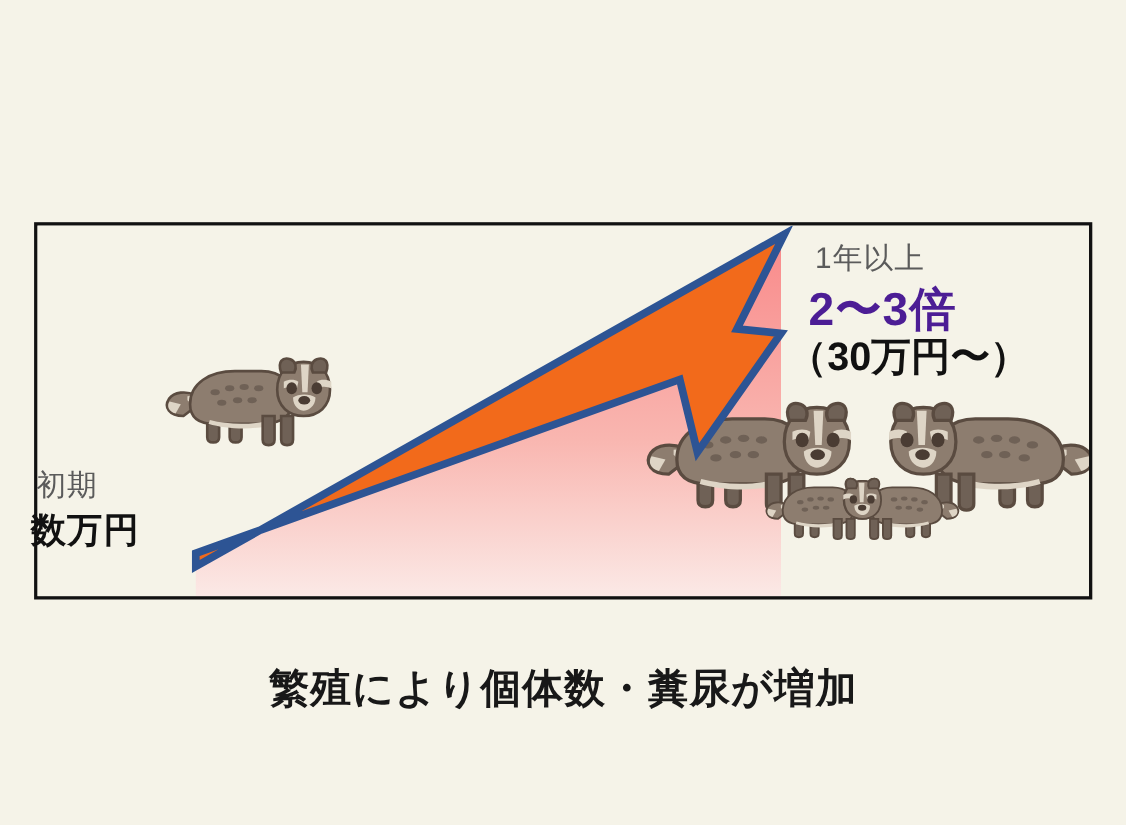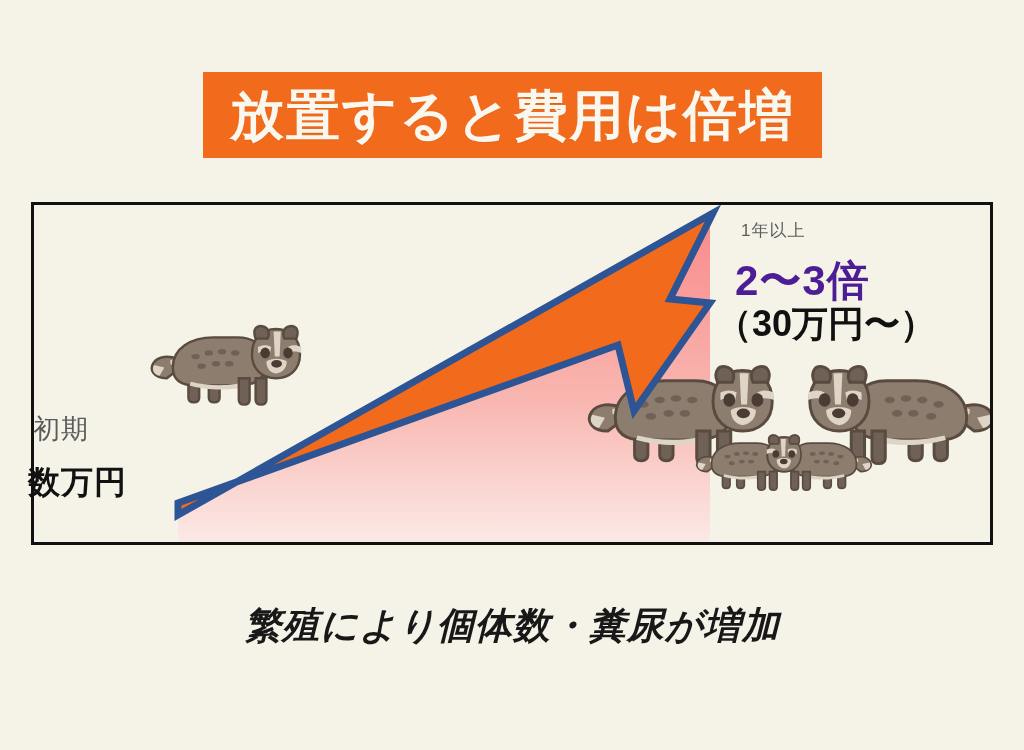--- a/index.html
+++ b/index.html
@@ -35,59 +35,55 @@
     background:#f5f3e8;
     box-sizing:border-box;
     overflow:hidden;
   }
   .diagram-inner{position:absolute;inset:0;}
   .diagram-svg{position:absolute;left:0;top:0;width:956px;height:337px;}
 
   
   .label{position:absolute;white-space:nowrap;line-height:1;}
   .label-initial-caption{
-    left:33px;top:416px;font-size:27px;color:#5b5b5b;font-weight:400;
+    left:33px;top:428px;font-size:27px;color:#5b5b5b;font-weight:400;
     letter-spacing:1px;
   }
   .label-initial-value{
     left:28px;top:466px;font-size:32px;color:#111;font-weight:700;
     letter-spacing:1px;
   }
   .label-later-caption{
-    left:741px;top:222px;font-size:17px;color:#5b5b5b;font-weight:400;
+    left:741px;top:222px;font-size:27px;color:#5b5b5b;font-weight:400;
     letter-spacing:1px;
   }
   .label-later-value{
     left:735px;top:260px;font-size:42px;color:#4c1d95;font-weight:700;
     letter-spacing:1px;
   }
   .label-later-amount{
     left:716px;top:306px;font-size:36px;color:#111;font-weight:700;
     letter-spacing:0px;
   }
 
   
   .caption-block{
     position:absolute;left:0;top:600px;width:1024px;
     text-align:center;
-    font-style:italic;
   }
   .caption-line{
     font-size:37px;color:#181818;font-weight:600;line-height:1.38;
     letter-spacing:1px;
   }
 </style>
 </head>
 <body>
 
 <div id="stage">
 
-  <div class="title-banner">
-    <span class="title-text">放置すると費用は倍増</span>
-  </div>
 
   <div class="diagram-frame">
     <div class="diagram-inner">
 
       <svg class="diagram-svg" viewBox="0 0 956 337" preserveAspectRatio="none">
         <defs>
           <linearGradient id="pinkGrad" x1="0" y1="0" x2="0" y2="1">
             <stop offset="0%" stop-color="#f98c8c"></stop>
             <stop offset="55%" stop-color="#f9b6b0"></stop>
             <stop offset="100%" stop-color="#fbe9e6"></stop>

